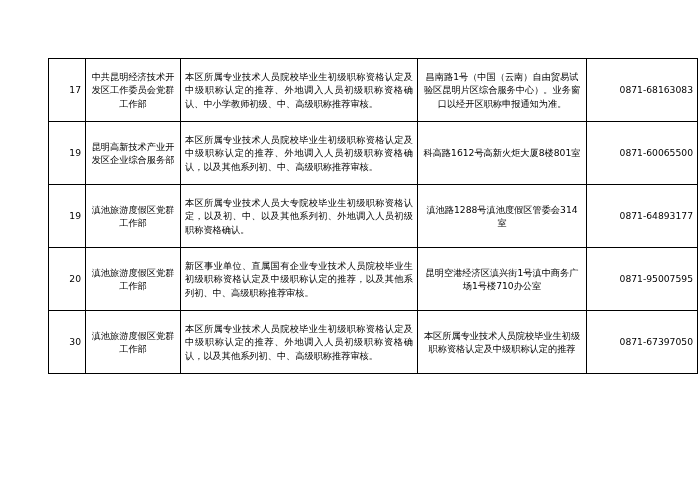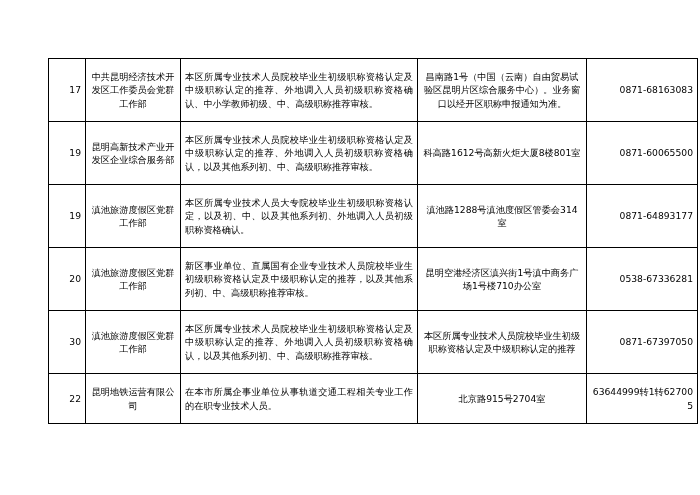--- a/index.html
+++ b/index.html
@@ -82,31 +82,24 @@
         <td class="col-org">滇池旅游度假区党群工作部</td>
         <td class="col-scope">本区所属专业技术人员大专院校毕业生初级职称资格认定，以及初、中、以及其他系列初、外地调入人员初级职称资格确认。</td>
         <td class="col-addr">滇池路1288号滇池度假区管委会314室</td>
         <td class="col-phone">0871-64893177</td>
       </tr>
       <tr>
         <td class="col-index">20</td>
         <td class="col-org">滇池旅游度假区党群工作部</td>
         <td class="col-scope">新区事业单位、直属国有企业专业技术人员院校毕业生初级职称资格认定及中级职称认定的推荐，以及其他系列初、中、高级职称推荐审核。</td>
         <td class="col-addr">昆明空港经济区滇兴街1号滇中商务广场1号楼710办公室</td>
-        <td class="col-phone">0538-67336281</td>
+        <td class="col-phone">0871-95007595</td>
       </tr>
       <tr>
         <td class="col-index">30</td>
         <td class="col-org">滇池旅游度假区党群工作部</td>
         <td class="col-scope">本区所属专业技术人员院校毕业生初级职称资格认定及中级职称认定的推荐、外地调入人员初级职称资格确认，以及其他系列初、中、高级职称推荐审核。</td>
         <td class="col-addr">本区所属专业技术人员院校毕业生初级职称资格认定及中级职称认定的推荐</td>
         <td class="col-phone">0871-67397050</td>
       </tr>
-      <tr>
-        <td class="col-index">22</td>
-        <td class="col-org">昆明地铁运营有限公司</td>
-        <td class="col-scope">在本市所属企事业单位从事轨道交通工程相关专业工作的在职专业技术人员。</td>
-        <td class="col-addr">北京路915号2704室</td>
-        <td class="col-phone">63644999转1转627005</td>
-      </tr>
     </tbody>
   </table>
 </div>
 
 </body></html>

